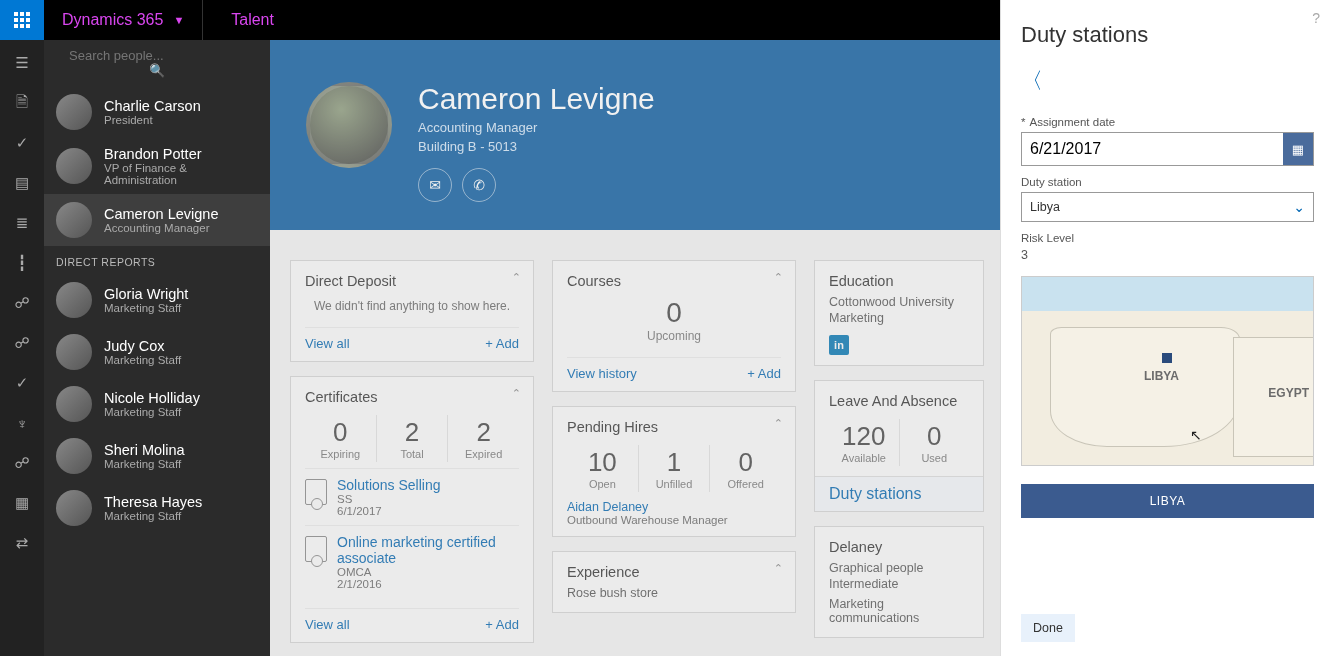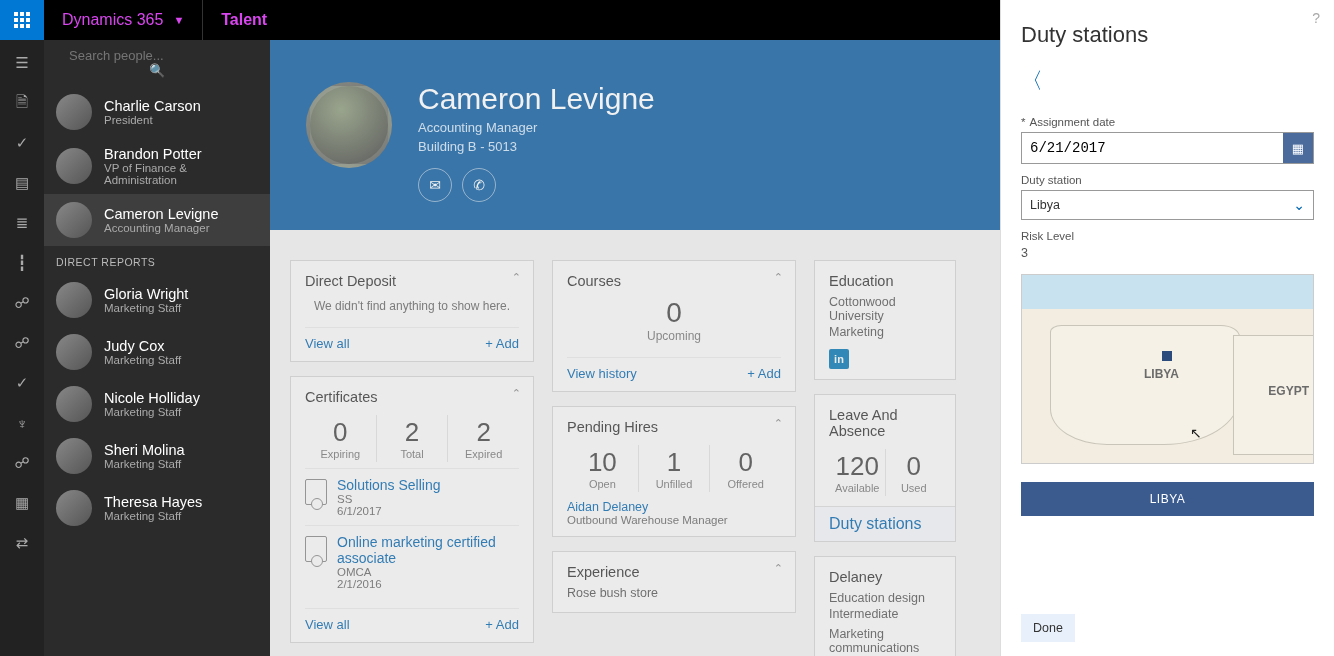--- a/index.html
+++ b/index.html
@@ -5,21 +5,21 @@
 * { margin:0; padding:0; box-sizing:border-box; font-family:"Segoe UI",Arial,sans-serif; }
 body { width:1334px; height:656px; background:#f0f0f0; overflow:hidden; position:relative; }
 
 
 .topbar { height:40px; background:#000; display:flex; align-items:center; color:#d946ef; }
 .waffle { width:44px; height:40px; background:#0078d4; display:flex; align-items:center; justify-content:center; }
 .waffle-grid { width:16px; height:16px; display:grid; grid-template-columns:repeat(3,4px); grid-template-rows:repeat(3,4px); gap:2px; }
 .waffle-grid span { background:#fff; }
 .brand { padding:0 18px; font-size:16px; font-weight:300; display:flex; align-items:center; gap:10px; }
 .brand .chev { font-size:11px; }
-.talent { padding:0 18px; font-size:16px; font-weight:700; border-left:1px solid #333; height:100%; display:flex; align-items:center; }
+.talent { padding:0 28px; font-size:16px; font-weight:400; border-left:1px solid #333; height:100%; display:flex; align-items:center; }
 
 
 .rail { position:absolute; left:0; top:40px; width:44px; height:616px; background:#222; display:flex; flex-direction:column; align-items:center; padding-top:12px; gap:18px; color:#aaa; font-size:15px; }
 .rail-item { width:44px; height:22px; display:flex; align-items:center; justify-content:center; cursor:pointer; }
 
 
 .sidebar { position:absolute; left:44px; top:40px; width:226px; height:616px; background:#2b2b2b; color:#e6e6e6; overflow:hidden; }
 .search-row { display:flex; align-items:center; padding:8px 12px; color:#aaa;flex-direction:column; }
 .search-row input { flex:1; background:transparent; border:none; color:#ccc; font-size:13px; outline:none; }
 .search-row .sicon { font-size:13px; color:#888; }
@@ -37,21 +37,21 @@
 .hero-name { font-size:30px; font-weight:300; }
 .hero-sub { font-size:13px; color:#cfe3f5; margin-top:4px; }
 .hero-icons { margin-top:14px; display:flex; gap:10px; }
 .circ-btn { width:34px; height:34px; border:1px solid rgba(255,255,255,0.5); border-radius:50%; display:flex; align-items:center; justify-content:center; color:#fff; font-size:14px; cursor:pointer; }
 
 
 .cards { position:absolute; top:210px; left:20px; right:0; bottom:0; display:flex; gap:18px; padding:10px 0 0 0; filter:brightness(0.97); }
 .col { display:flex; flex-direction:column; gap:14px; }
 .col1 { width:244px; }
 .col2 { width:244px; }
-.col3 { width:142px; }
+.col3 { width:170px; }
 .card { background:#fff; border:1px solid #d9d9d9; padding:12px 14px 10px; position:relative; }
 .card h3 { font-size:14.5px; font-weight:400; color:#333; }
 .card .chev-up { position:absolute; top:10px; right:12px; color:#888; font-size:11px; }
 .card .empty { text-align:center; font-size:12px; color:#666; padding:10px 0 4px; }
 .card-footer { display:flex; justify-content:space-between; align-items:center; margin-top:10px; border-top:1px solid #eee; padding-top:8px; font-size:13px; }
 .link { color:#0066b3; cursor:pointer; }
 .add { color:#0066b3; cursor:pointer; font-size:13px; }
 .bignum-row { display:flex; justify-content:center; gap:0; margin:10px 0 6px; }
 .bignum { flex:1; text-align:center; border-right:1px solid #e5e5e5; padding:2px 6px; }
 .bignum:last-child { border-right:none; }
@@ -76,21 +76,21 @@
 .dim { position:absolute; left:270px; top:40px; right:334px; height:616px; background:rgba(200,200,200,0.25); pointer-events:none; }
 
 
 .panel { position:absolute; right:0; top:0; width:334px; height:656px; background:#fff; border-left:1px solid #ddd; padding:16px 20px; }
 .panel .help { position:absolute; top:10px; right:14px; color:#aaa; font-size:14px; }
 .panel h2 { font-size:22px; font-weight:300; color:#333; margin-top:6px; }
 .panel .back { color:#0066b3; font-size:22px; margin:18px 0 10px; cursor:pointer; display:inline-block; }
 .field-label { font-size:11.5px; color:#555; margin-top:10px; margin-bottom:4px; }
 .field-label .req { color:#555; margin-right:4px; }
 .text-input-row { display:flex; border:1px solid #999; }
-.text-input-row input { flex:1; border:none; padding:7px 8px; font-size:14px; outline:none;font-family:Liberation Mono, monospace; }
+.text-input-row input { flex:1; border:none; padding:7px 8px; font-size:16px; outline:none; }
 .cal-btn { width:30px; background:#4a6b9c; color:#fff; display:flex; align-items:center; justify-content:center; font-size:13px; cursor:pointer; }
 .select-row { display:flex; border:1px solid #999; align-items:center; padding:6px 8px; justify-content:space-between; cursor:pointer; }
 .select-row .val { font-size:12.5px; color:#333; }
 .select-row .dd { color:#0066b3; font-size:14px; }
 .risk-val { font-size:12.5px; color:#555; margin-top:2px; }
 .map { margin-top:14px; width:100%; height:190px; border:1px solid #ccc; background:linear-gradient(#c9e2ef 0%,#c9e2ef 18%,#f2ede0 18%,#f2ede0 100%); position:relative; overflow:hidden; }
 .map .land { position:absolute; background:#f5f1e6; border:1px solid #c9c5b8; }
 .map .libya { left:28px; top:50px; width:190px; height:120px; border-radius:6% 10% 40% 30%; }
 .map .egypt { right:-30px; top:60px; width:110px; height:120px; }
 .map .label { position:absolute; font-size:12px; font-weight:600; color:#6b6b6b; }
@@ -339,21 +339,21 @@
               <div class="l">Used</div>
             </div>
         </div>
         <div class="duty-link-row">
           <span class="link">Duty stations</span>
         </div>
       </div>
 
       <div class="card">
         <h3>Delaney</h3>
-        <div class="plain">Education design</div>
+        <div class="plain">Graphical people</div>
         <div class="plain" style="padding-top:0">Intermediate</div>
         <div class="plain" style="padding-top:4px">Marketing communications</div>
       </div>
     </div>
   </div>
 </div>
 
 <div class="dim"></div>
 
 <div class="panel">

